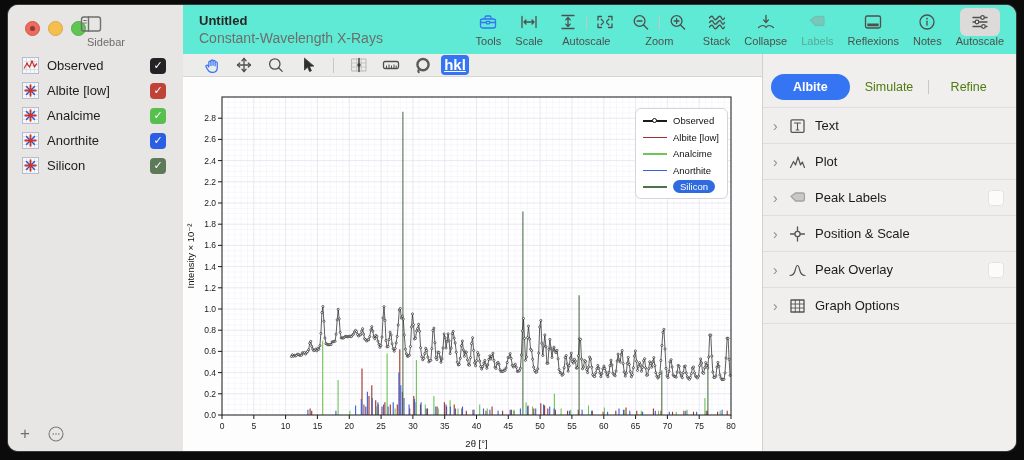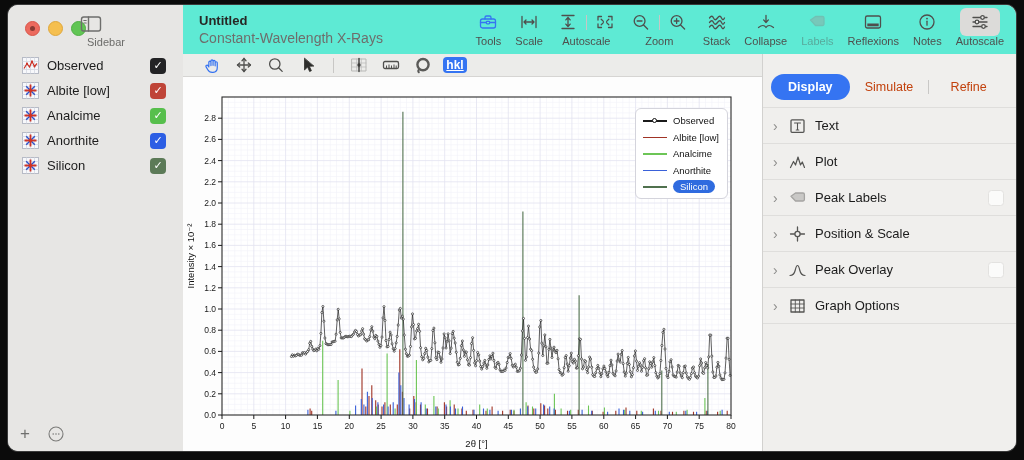--- a/index.html
+++ b/index.html
@@ -51,21 +51,21 @@
   .leg-line{position:absolute;left:0;top:6px;width:24px;height:1.6px;}
   .leg-dot{position:absolute;left:9px;top:3.5px;width:5px;height:5px;border-radius:50%;background:#fff;border:1px solid #111;box-sizing:border-box;}
   .leg-lbl{font-size:9.5px;color:#111;white-space:nowrap;}
   .leg-lbl.pill{background:#2f6bdf;color:#fff;border-radius:8px;padding:1px 7px;}
   
   #panel{position:absolute;left:754px;top:49px;width:254px;height:397px;background:#f0efed;border-left:1px solid #d2d1cf;box-sizing:border-box;}
   #tabs{position:absolute;left:8px;top:20px;right:8px;height:26px;display:flex;align-items:center;}
   .tab{flex:1;text-align:center;font-size:12.5px;color:#77777
 
 5;height:26px;line-height:26px;border-radius:13px;}
-  .tab{color:#c2410c;}
+  .tab{color:#4d7c0f;}
   .tab.active{background:#3574f2;color:#fff;font-weight:bold;}
   .tabdiv{width:1px;height:14px;background:#c9c8c6;}
   #sections{position:absolute;left:0;top:53px;width:100%;}
   .sec-row{height:35px;display:flex;align-items:center;padding:0 10px 0 10px;position:relative;border-bottom:1px solid #dfdedc;}
   .sec-row:first-child{border-top:1px solid #dfdedc;}
   .sec-chev{color:#8e8e8c;font-size:14px;width:14px;}
   .sec-icon{width:20px;height:18px;margin-right:8px;color:#555553;display:flex;align-items:center;justify-content:center;}
   .sec-lbl{font-size:13px;color:#1b1b1b;}
   .sec-toggle{position:absolute;right:12px;width:14px;height:14px;background:#fbfbfa;border:1px solid #e3e2e0;border-radius:3.5px;}
   svg{display:block;}
@@ -348,21 +348,21 @@
           <path d="M5.5 12.5 v-2.6 M8 12.5 v-3.6 M10.5 12.5 v-2.6 M13 12.5 v-3.6 M15.2 12.5 v-2.6" stroke-width="1"></path>
         </svg>
       </div>
       <div class="tool">
         <svg width="20" height="18" viewBox="0 0 20 18" fill="none" stroke="currentColor" stroke-width="1.3" stroke-linecap="round" stroke-linejoin="round">
           <circle cx="10" cy="8.6" r="5.6" stroke-width="2.4" stroke="#5a5a58"></circle>
           <path d="M6.2 13.2 q-1.6 1.8-.4 3" stroke-width="2" stroke="#5a5a58"></path>
         </svg>
       </div>
       <div class="tool">
-        <span style="background:#3574f2;color:#fff;font-size:12px;font-weight:bold;border-radius:4px;padding:1px 3px;line-height:1.2;text-decoration:underline;">hkl</span>
+        <span style="background:#3574f2;color:#fff;font-size:15px;font-weight:bold;border-radius:4px;padding:1px 3px;line-height:1.2;text-decoration:underline;">hkl</span>
       </div>
     </div>
 
   <div id="chart-area">
     <svg id="plot-svg" width="579" height="374">
         <rect x="39" y="20" width="509" height="318" fill="#ffffff"></rect>
         <path d="M45.4 20 v318M51.7 20 v318M58.1 20 v318M64.5 20 v318M77.2 20 v318M83.5 20 v318M89.9 20 v318M96.3 20 v318M109.0 20 v318M115.3 20 v318M121.7 20 v318M128.1 20 v318M140.8 20 v318M147.2 20 v318M153.5 20 v318M159.9 20 v318M172.6 20 v318M179.0 20 v318M185.3 20 v318M191.7 20 v318M204.4 20 v318M210.8 20 v318M217.2 20 v318M223.5 20 v318M236.2 20 v318M242.6 20 v318M249.0 20 v318M255.3 20 v318M268.0 20 v318M274.4 20 v318M280.8 20 v318M287.1 20 v318M299.9 20 v318M306.2 20 v318M312.6 20 v318M318.9 20 v318M331.7 20 v318M338.0 20 v318M344.4 20 v318M350.8 20 v318M363.5 20 v318M369.8 20 v318M376.2 20 v318M382.6 20 v318M395.3 20 v318M401.7 20 v318M408.0 20 v318M414.4 20 v318M427.1 20 v318M433.5 20 v318M439.8 20 v318M446.2 20 v318M458.9 20 v318M465.3 20 v318M471.6 20 v318M478.0 20 v318M490.7 20 v318M497.1 20 v318M503.5 20 v318M509.8 20 v318M522.5 20 v318M528.9 20 v318M535.3 20 v318M541.6 20 v318M39 332.7 h509M39 327.4 h509M39 322.1 h509M39 311.5 h509M39 306.2 h509M39 300.9 h509M39 290.3 h509M39 285.0 h509M39 279.7 h509M39 269.1 h509M39 263.8 h509M39 258.5 h509M39 247.9 h509M39 242.6 h509M39 237.3 h509M39 226.7 h509M39 221.4 h509M39 216.1 h509M39 205.5 h509M39 200.2 h509M39 194.9 h509M39 184.3 h509M39 179.0 h509M39 173.7 h509M39 163.1 h509M39 157.8 h509M39 152.5 h509M39 141.9 h509M39 136.6 h509M39 131.3 h509M39 120.7 h509M39 115.4 h509M39 110.1 h509M39 99.5 h509M39 94.2 h509M39 88.9 h509M39 78.3 h509M39 73.0 h509M39 67.7 h509M39 57.1 h509M39 51.8 h509M39 46.5 h509M39 35.9 h509M39 30.6 h509M39 25.3 h509" stroke="#f1f1f8" stroke-width="0.6"></path>
         <path d="M70.8 20 v318M102.6 20 v318M134.4 20 v318M166.3 20 v318M198.1 20 v318M229.9 20 v318M261.7 20 v318M293.5 20 v318M325.3 20 v318M357.1 20 v318M388.9 20 v318M420.8 20 v318M452.6 20 v318M484.4 20 v318M516.2 20 v318M39 316.8 h509M39 295.6 h509M39 274.4 h509M39 253.2 h509M39 232.0 h509M39 210.8 h509M39 189.6 h509M39 168.4 h509M39 147.2 h509M39 126.0 h509M39 104.8 h509M39 83.6 h509M39 62.4 h509M39 41.2 h509" stroke="#e2e2f0" stroke-width="0.8"></path>
         <path d="M127.1 338 V331.6 M128.7 338 V333.8 M179.0 338 V291.4 M182.8 338 V329.5 M186.0 338 V318.9 M188.8 338 V308.3 M192.7 338 V323.2 M195.2 338 V327.4 M199.0 338 V329.5 M201.9 338 V325.3 M207.3 338 V327.4 M214.3 338 V327.4 M216.8 338 V272.3 M219.4 338 V314.7 M226.7 338 V331.6 M230.8 338 V318.9 M233.1 338 V325.3 M237.5 338 V327.4 M244.5 338 V331.6 M254.1 338 V329.5 M261.4 338 V325.3 M263.6 338 V329.5 M271.2 338 V327.4 M278.9 338 V331.6 M283.3 338 V333.8 M290.0 338 V332.7 M303.0 338 V333.8 M309.1 338 V329.5 M319.6 338 V333.8 M327.2 338 V332.7 M331.0 338 V333.8 M345.0 338 V328.5 M350.8 338 V331.6 M357.8 338 V326.3 M361.6 338 V328.5 M364.8 338 V331.6 M372.4 338 V332.7 M384.5 338 V333.8 M395.3 338 V332.7 M409.3 338 V333.8 M420.1 338 V334.8 M432.8 338 V333.8 M443.0 338 V330.6 M453.8 338 V333.8 M470.4 338 V331.6 M478.0 338 V333.8 M489.5 338 V334.8 M500.9 338 V333.8 M510.5 338 V334.8 M523.2 338 V333.8 M534.6 338 V334.8 M544.2 338 V333.8 " stroke="#a03325" stroke-width="1.1"></path>
         <path d="M139.7 338 V263.8 M155.1 338 V303.0 M166.9 338 V333.8 M193.6 338 V329.5 M204.1 338 V276.5 M212.1 338 V331.6 M233.4 338 V282.9 M242.3 338 V327.4 M250.9 338 V318.9 M255.3 338 V331.6 M267.1 338 V323.2 M275.0 338 V331.6 M296.7 338 V327.4 M304.3 338 V331.6 M331.0 338 V332.7 M343.1 338 V325.3 M349.5 338 V329.5 M371.4 338 V316.8 M378.1 338 V331.6 M387.7 338 V332.7 M405.5 338 V328.5 M421.4 338 V330.6 M441.7 338 V332.7 M458.3 338 V333.8 M475.5 338 V333.8 M493.3 338 V334.8 M504.1 338 V332.7 M521.9 338 V321.0 M537.2 338 V333.8 " stroke="#6cc556" stroke-width="1.1"></path>
@@ -870,21 +870,21 @@
           <span class="leg-sample">
             <span class="leg-line" style="background: rgb(80, 113, 78);"></span>
           </span>
           <span class="leg-lbl pill">Silicon</span>
         </div>
       </div>
   </div>
 
   <div id="panel">
     <div id="tabs">
-        <div class="tab active">Display</div>
+        <div class="tab active">Albite</div>
         <div class="tab">Simulate</div>
         <div class="tabdiv"></div>
         <div class="tab">Refine</div>
       </div>
     <div id="sections">
         <div class="sec-row">
           <span class="sec-chev">›</span>
           <span class="sec-icon">
             <svg width="19" height="18" viewBox="0 0 19 18" fill="none" stroke="currentColor" stroke-width="1.3" stroke-linecap="round" stroke-linejoin="round">
               <rect x="3" y="2.8" width="13" height="12.5" rx="1"></rect>

